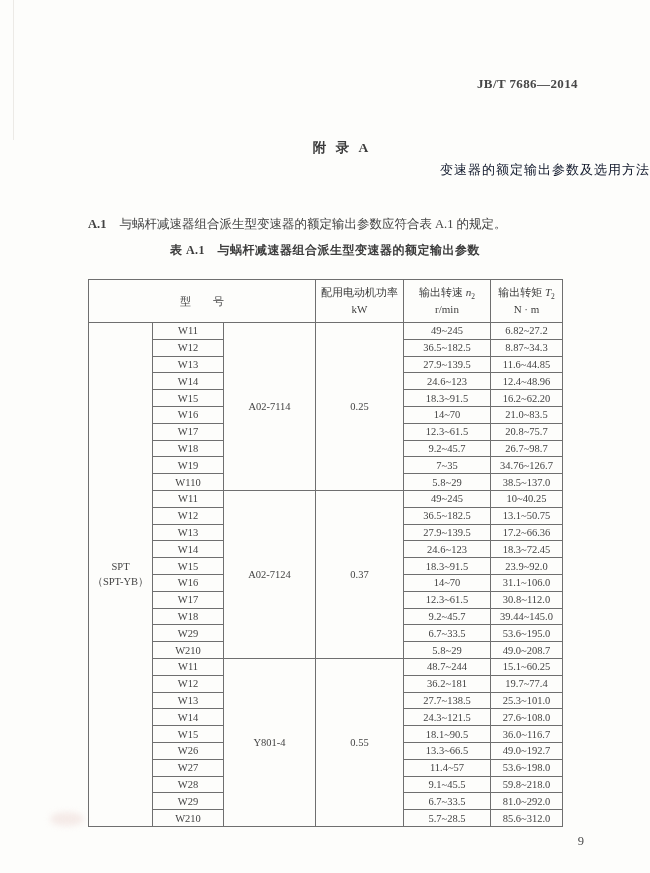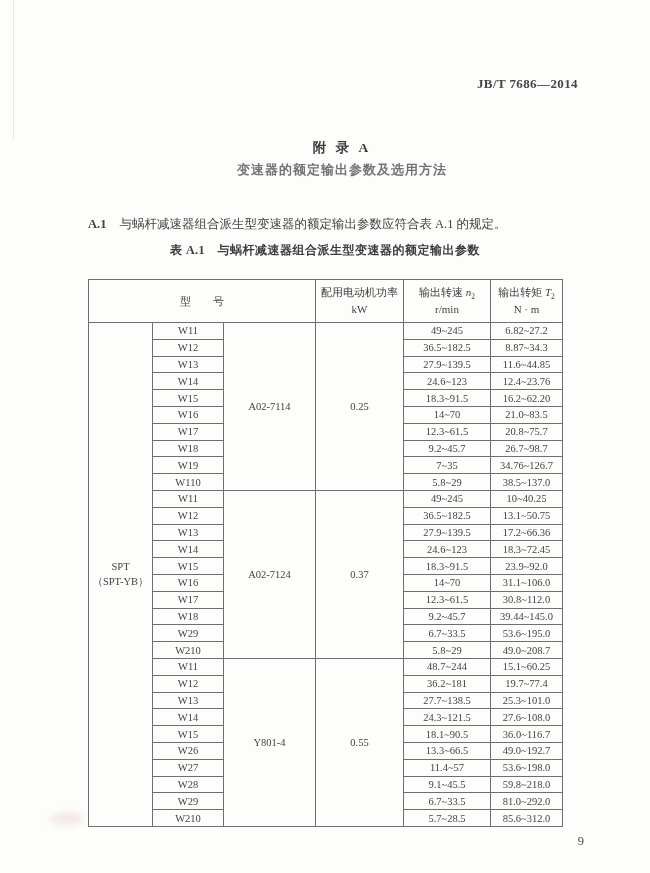--- a/index.html
+++ b/index.html
@@ -19,21 +19,21 @@
     position:absolute; left:50px; top:812px; width:34px; height:14px;
     background:#f3e6e3; border-radius:50%; filter:blur(3px); opacity:.8;
   }
   .doc-number {
     position:absolute; top:76px; right:72px;
     font-size:13px; font-weight:bold; letter-spacing:.4px; color:#474747;
   }
   .appendix { position:absolute; top:139px; left:0; width:650px; text-align:center;padding-left:34px; }
   .appendix-title { font-size:13.5px; font-weight:bold; letter-spacing:3px; color:#3c3c3c; }
   .appendix-subtitle { font-size:12px; margin-top:4px; color:#424242; }
-  .appendix-heading { font-size:13px; font-weight:bold; margin-top:4px; letter-spacing:1px; color:#737373; }
+  .appendix-heading { font-size:13px; font-weight:normal; margin-top:4px; letter-spacing:1px; color:#0f172a;text-align:right; }
   .clause {
     position:absolute; top:216px; left:88px; width:490px; font-size:12.5px; color:#424242;
   }
   .clause-num { font-weight:bold; margin-right:13px; }
   .table-caption {
     position:absolute; top:242px; left:88px; width:474px; text-align:center;
     font-size:12px; font-weight:bold; letter-spacing:.5px; color:#3c3c3c;
   }
   table.params {
     position:absolute; left:88px; top:279px; width:474px;
@@ -120,21 +120,21 @@
         <td>8.87~34.3</td>
       </tr>
       <tr>
         <td>W13</td>
         <td>27.9~139.5</td>
         <td>11.6~44.85</td>
       </tr>
       <tr>
         <td>W14</td>
         <td>24.6~123</td>
-        <td>12.4~23.76</td>
+        <td>12.4~48.96</td>
       </tr>
       <tr>
         <td>W15</td>
         <td>18.3~91.5</td>
         <td>16.2~62.20</td>
       </tr>
       <tr>
         <td>W16</td>
         <td>14~70</td>
         <td>21.0~83.5</td>

